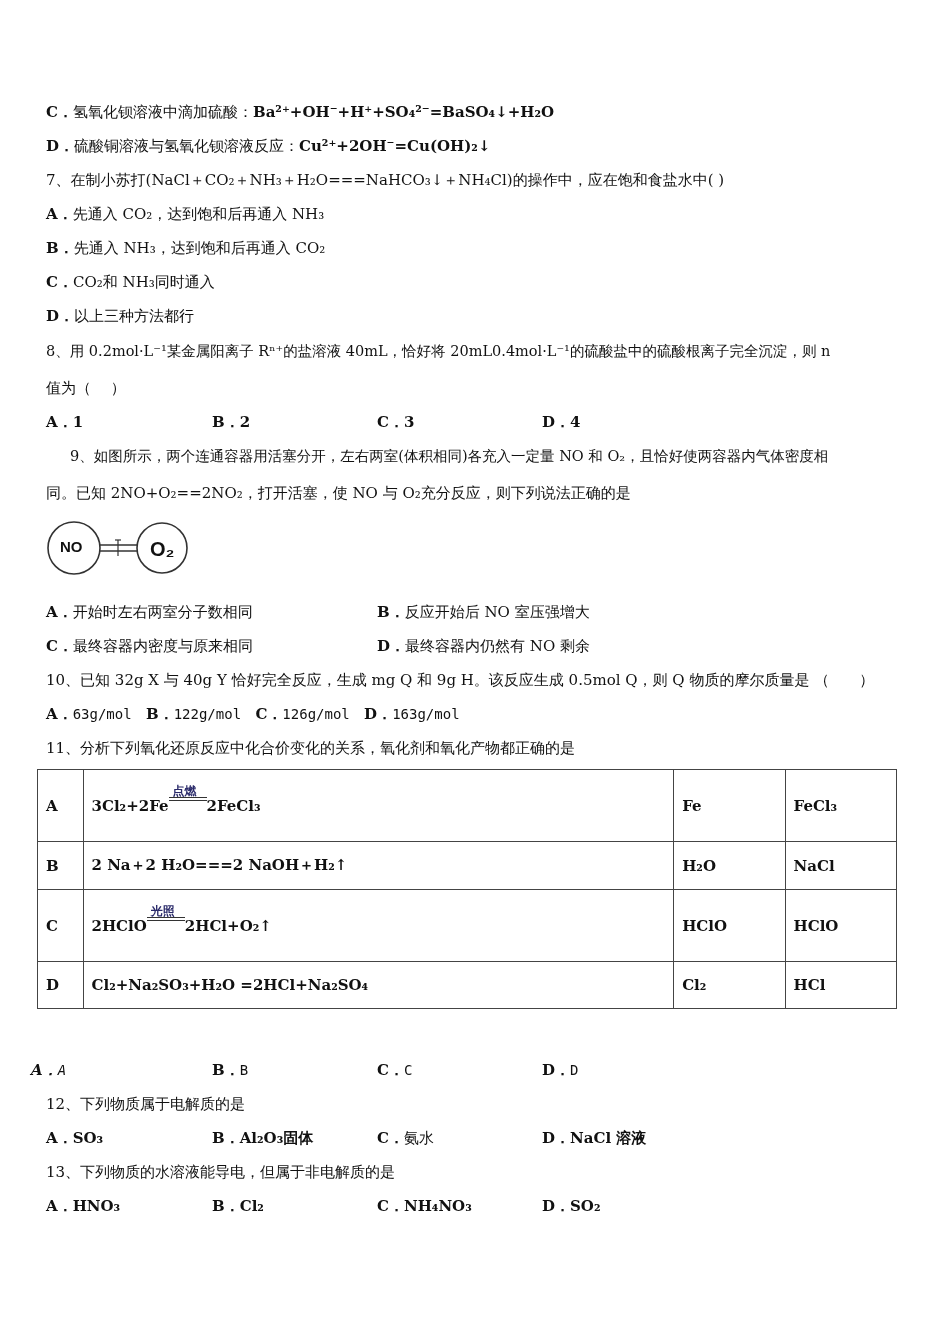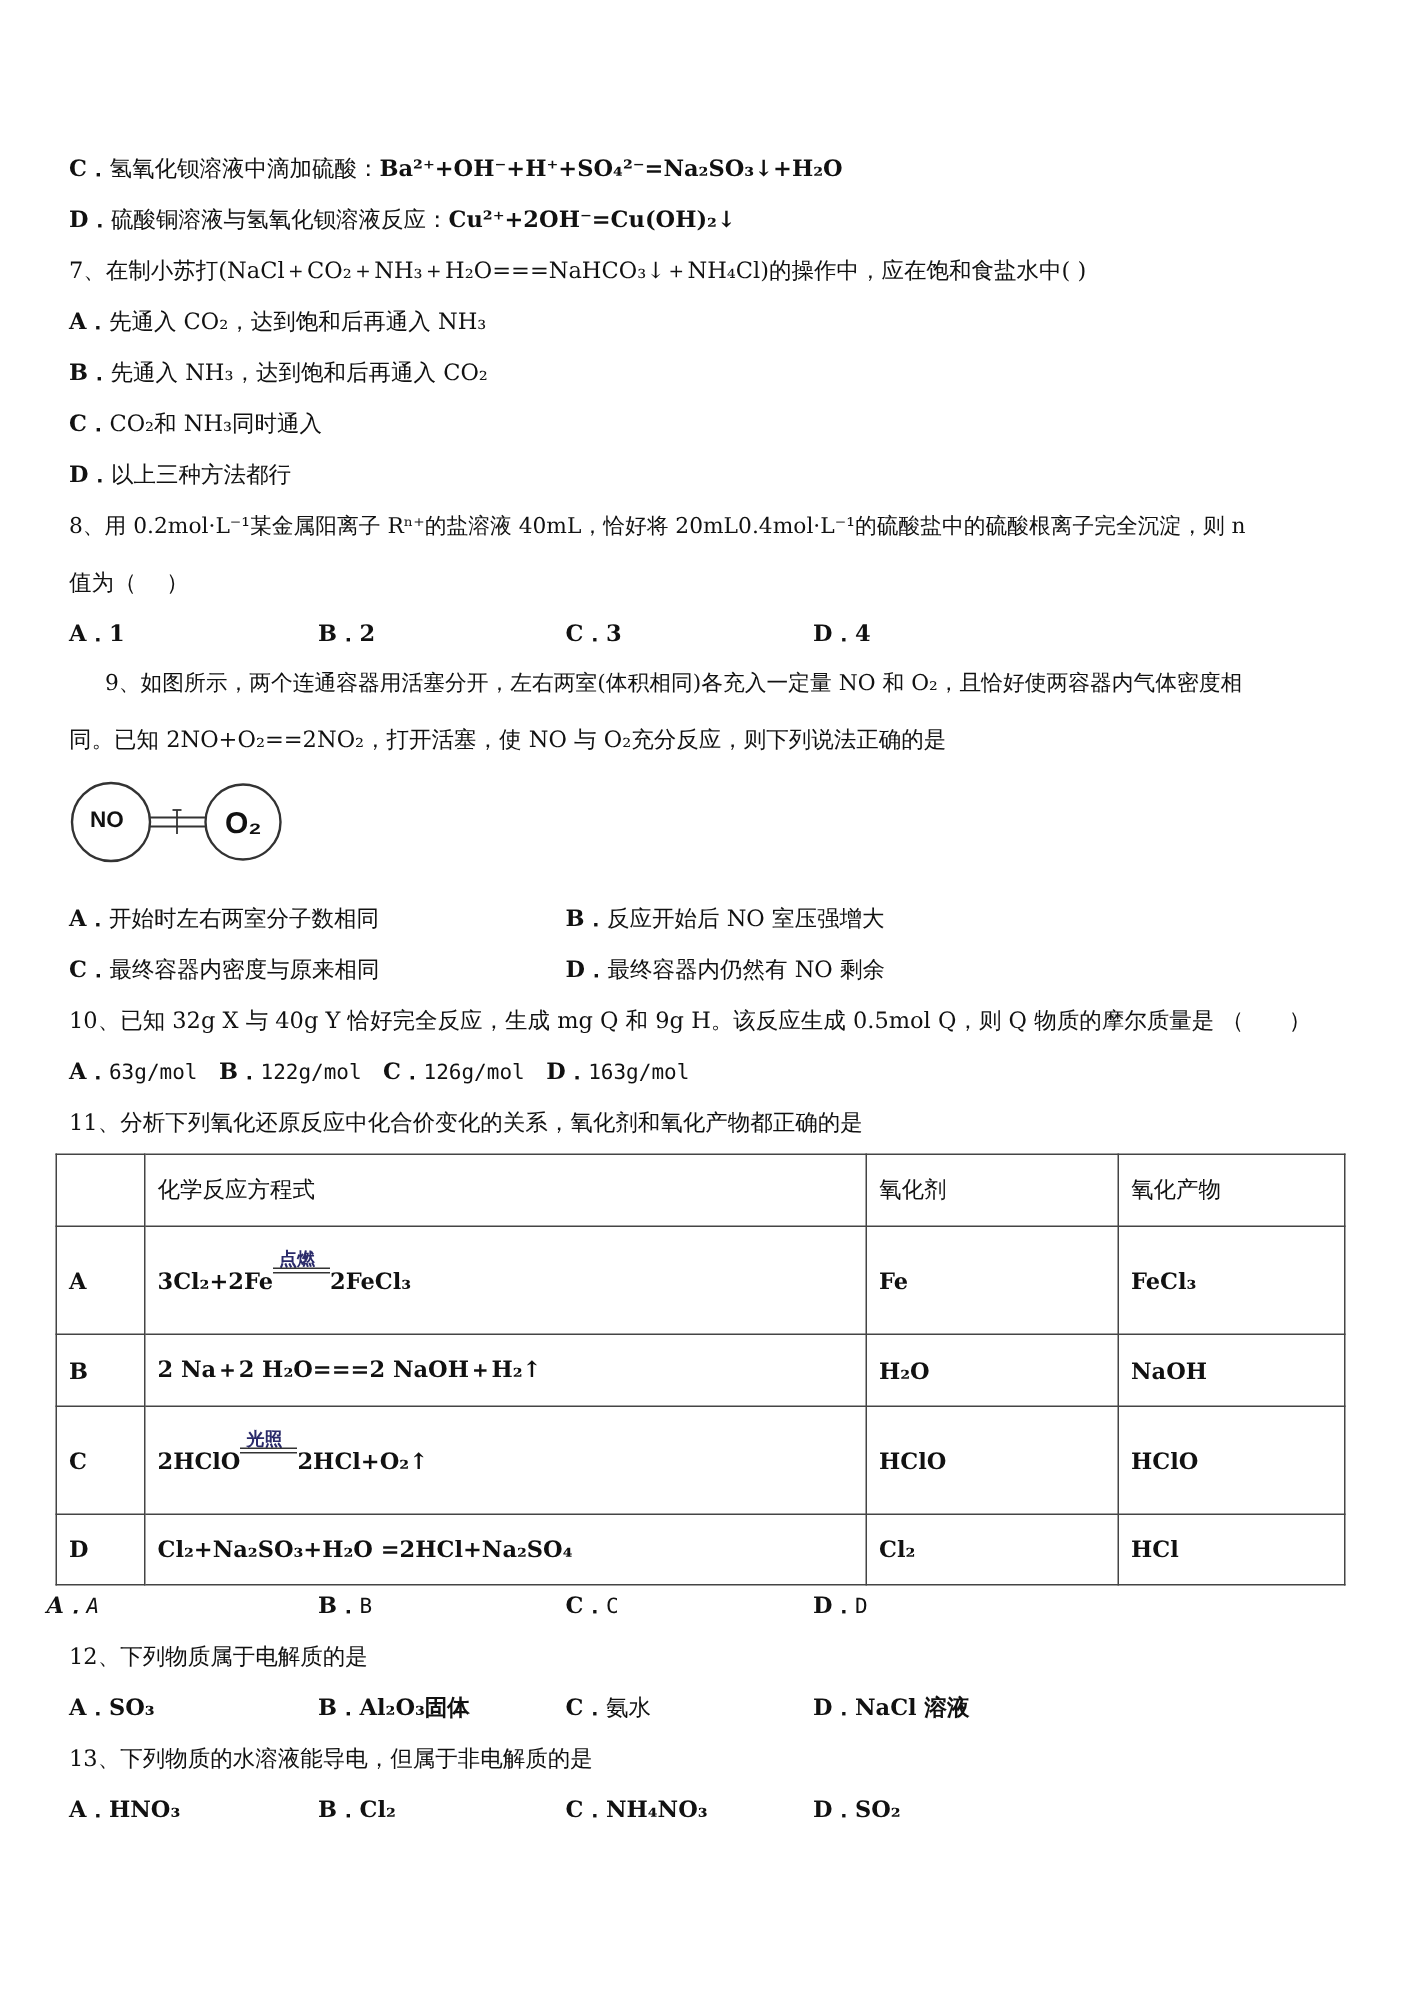--- a/index.html
+++ b/index.html
@@ -24,21 +24,21 @@
       white-space: nowrap;
     }
     .cond { display: inline-block; position: relative; width: 38px; height: 14px; vertical-align: middle; text-align: center; }
     .cond .lbl { position: absolute; top: -17px; left: 4px; font-size: 12px; color: #2a2a6a; font-family: "DejaVu Sans", sans-serif; }
     .cond .bar { position: absolute; top: -3px; left: 0; width: 38px; height: 1px; border-top: 1px solid #333; border-bottom: 1px solid #333; height: 2px; }
   </style>
 </head>
 <body>
 
 <div class="line" style="top:102px;">
-  <span class="b">C．</span><span>氢氧化钡溶液中滴加硫酸：</span><span class="b">Ba²⁺+OH⁻+H⁺+SO₄²⁻=Na₂SO₃↓+H₂O</span>
+  <span class="b">C．</span><span>氢氧化钡溶液中滴加硫酸：</span><span class="b">Ba²⁺+OH⁻+H⁺+SO₄²⁻=BaSO₄↓+H₂O</span>
 </div>
 <div class="line" style="top:136px;">
   <span class="b">D．</span><span>硫酸铜溶液与氢氧化钡溶液反应：</span><span class="b">Cu²⁺+2OH⁻=Cu(OH)₂↓</span>
 </div>
 
 <div class="line" style="top:170px;">7、在制小苏打(NaCl＋CO₂＋NH₃＋H₂O===NaHCO₃↓＋NH₄Cl)的操作中，应在饱和食盐水中( )</div>
 <div class="line" style="top:204px;"><span class="b">A．</span><span>先通入 CO₂，达到饱和后再通入 NH₃</span></div>
 <div class="line" style="top:238px;"><span class="b">B．</span><span>先通入 NH₃，达到饱和后再通入 CO₂</span></div>
 <div class="line" style="top:272px;"><span class="b">C．</span><span>CO₂和 NH₃同时通入</span></div>
 <div class="line" style="top:306px;"><span class="b">D．</span><span>以上三种方法都行</span></div>
@@ -76,39 +76,33 @@
   <span class="b">A．</span><span class="mono">63g/mol</span>&nbsp;&nbsp;
   <span class="b">B．</span><span class="mono">122g/mol</span>&nbsp;&nbsp;
   <span class="b">C．</span><span class="mono">126g/mol</span>&nbsp;&nbsp;
   <span class="b">D．</span><span class="mono">163g/mol</span>
 </div>
 
 <div class="line" style="top:738px;">11、分析下列氧化还原反应中化合价变化的关系，氧化剂和氧化产物都正确的是</div>
 
 <table class="q11">
   <tbody>
-      <tr style="height:48px;">
-    <td style="width:50px;"></td>
-    <td style="width:472px;">化学反应方程式</td>
-    <td style="width:159px;">氧化剂</td>
-    <td>氧化产物</td>
-  </tr>
   <tr style="height:72px;" class="b">
     <td>A</td>
     <td>
       <span>3Cl₂+2Fe</span><span class="cond"><span class="lbl">点燃</span><span class="bar"></span></span><span>2FeCl₃</span>
     </td>
     <td>Fe</td>
     <td>FeCl₃</td>
   </tr>
   <tr style="height:48px;" class="b">
     <td>B</td>
     <td>2 Na＋2 H₂O===2 NaOH＋H₂↑</td>
     <td>H₂O</td>
-    <td>NaOH</td>
+    <td>NaCl</td>
   </tr>
   <tr style="height:72px;" class="b">
     <td>C</td>
     <td>
       <span>2HClO</span><span class="cond"><span class="lbl">光照</span><span class="bar"></span></span><span>2HCl+O₂↑</span>
     </td>
     <td>HClO</td>
     <td>HClO</td>
   </tr>
   <tr style="height:47px;" class="b">

